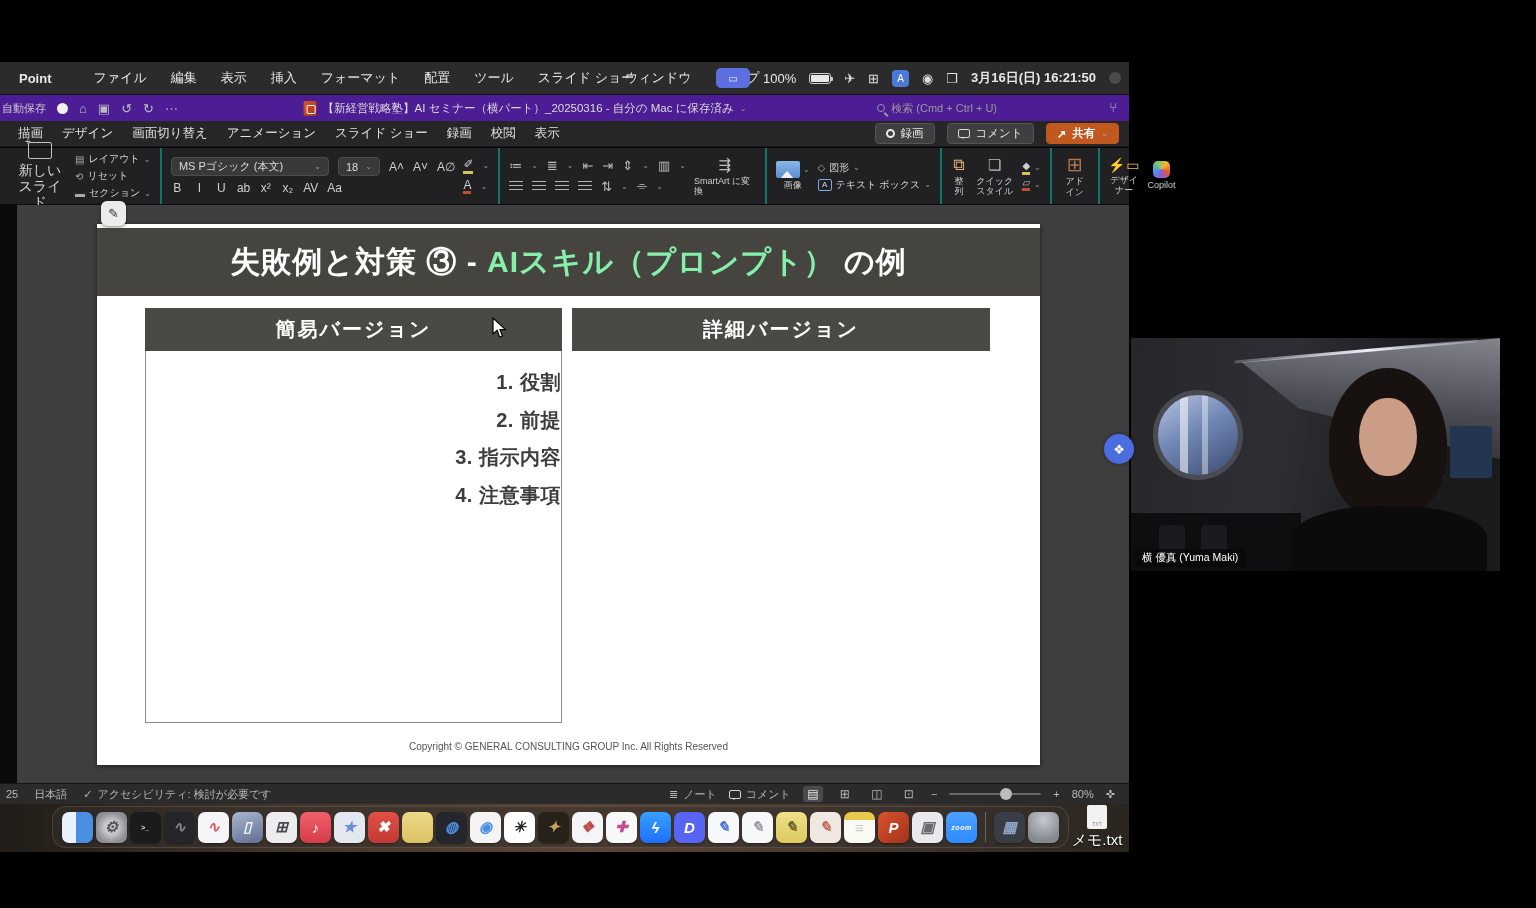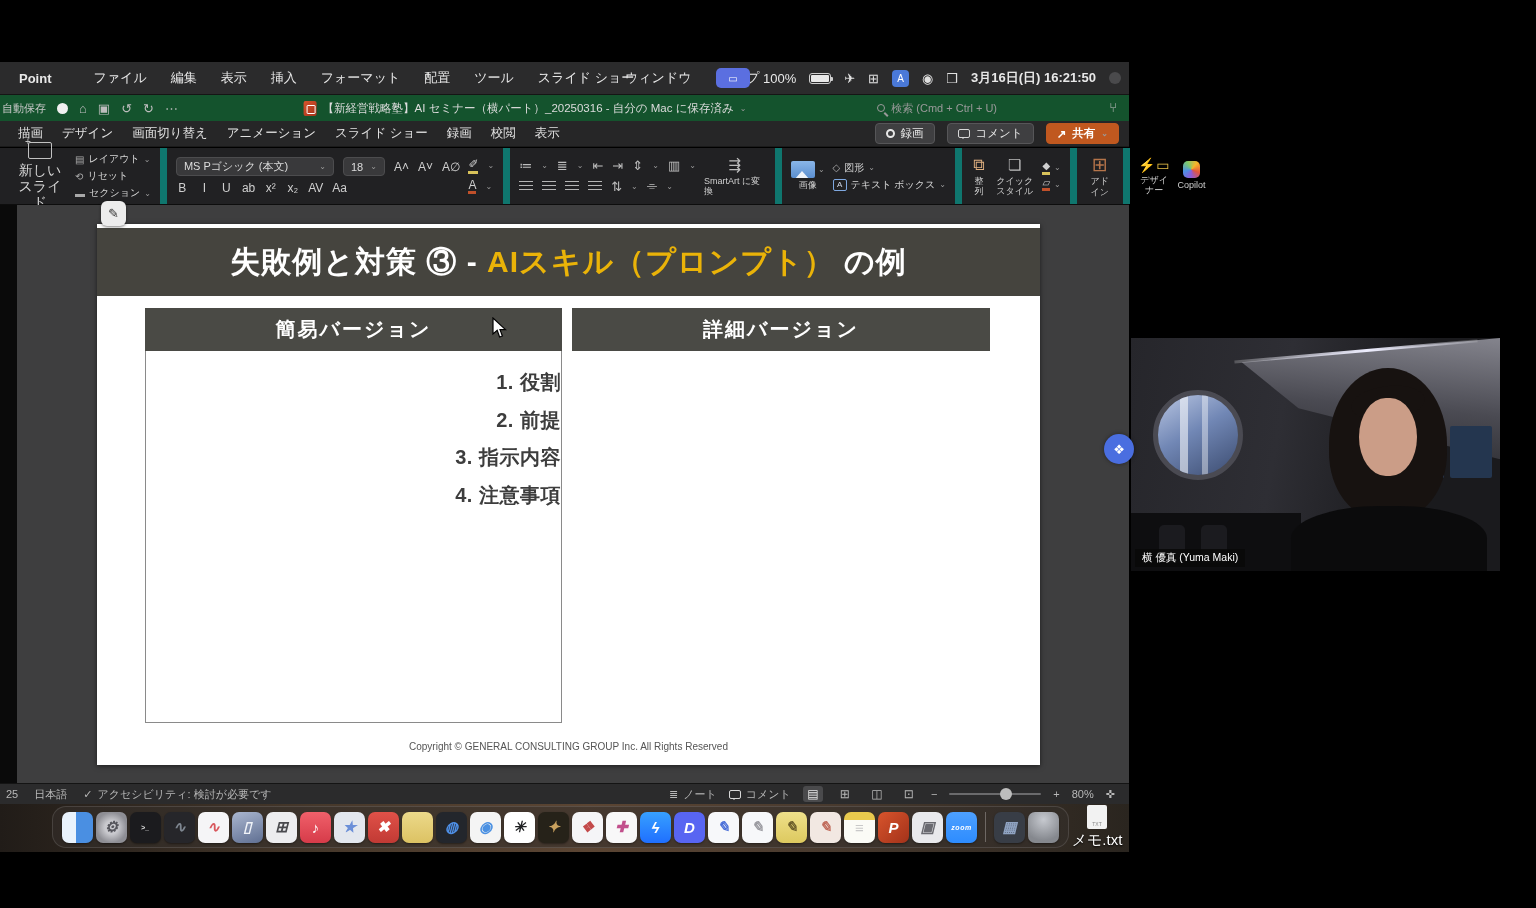--- a/index.html
+++ b/index.html
@@ -17,21 +17,21 @@
   .ss-pill{width:34px;height:20px;background:#5b6fe0;border-radius:5px;display:flex;align-items:center;justify-content:center;color:#fff;font-size:10px;}
   .battery{width:22px;height:11px;border:1px solid #cfcfcf;border-radius:3px;position:relative;display:inline-block;}
   .battery i{position:absolute;left:1px;top:1px;bottom:1px;right:1px;background:#e8e8e8;border-radius:1px;}
   .battery::after{content:"";position:absolute;right:-3px;top:3px;width:2px;height:4px;background:#cfcfcf;border-radius:0 1px 1px 0;}
   .mb-ic{color:#e0e0e0;font-size:13px;}
   .mb-ic.blue{background:#4a79d8;color:#fff;border-radius:4px;width:17px;height:17px;display:inline-flex;align-items:center;justify-content:center;font-size:10px;}
   .mb-clock{font-weight:600;white-space:nowrap;}
   .mb-dot{width:12px;height:12px;border-radius:50%;background:#4a4a4c;display:inline-block;}
 
   
-  .titlebar{position:absolute;left:0;top:95px;width:100%;height:26px;background:#14532d;color:#c9c9c9;font-size:11px;}
+  .titlebar{position:absolute;left:0;top:95px;width:100%;height:26px;background:#4c1d95;color:#c9c9c9;font-size:11px;}
   .tb-left{position:absolute;left:0;top:0;height:100%;display:flex;align-items:center;gap:11px;padding-left:2px;}
   .toggle-dot{width:11px;height:11px;border-radius:50%;background:#f0f0f0;display:inline-block;}
   .tb-ic{font-size:13px;color:#bdbdbd;}
   .tb-title{position:absolute;left:525px;top:0;height:100%;transform:translateX(-50%);display:flex;align-items:center;gap:6px;white-space:nowrap;color:#dcdcdc;font-size:11.5px;}
   .ppt-file{width:13px;height:15px;background:linear-gradient(135deg,#d8542c,#a3321a);border-radius:2px;display:inline-block;position:relative;}
   .ppt-file::after{content:"";position:absolute;left:3px;top:4px;width:7px;height:7px;border:1.5px solid #fff;border-radius:1px;}
   .tb-search{position:absolute;right:132px;top:0;height:100%;display:flex;align-items:center;gap:6px;color:#9a9a9a;font-size:11px;white-space:nowrap;}
   .mag{width:8px;height:8px;border:1.5px solid #9a9a9a;border-radius:50%;position:relative;display:inline-block;}
   .mag::after{content:"";position:absolute;left:7px;top:7px;width:5px;height:1.5px;background:#9a9a9a;transform:rotate(45deg);transform-origin:0 0;}
   .tb-link{position:absolute;right:12px;top:5px;color:#bdbdbd;font-size:13px;}
@@ -42,21 +42,21 @@
   .rbtns{position:absolute;right:10px;top:0;height:100%;display:flex;align-items:center;gap:12px;}
   .pill{display:flex;align-items:center;gap:6px;background:#3f3f41;border:1px solid #565658;border-radius:4px;color:#e8e8e8;font-size:11.5px;padding:2px 10px;white-space:nowrap;}
   .pill.share{background:#c0581f;border-color:#c0581f;color:#fff;font-weight:600;}
   .rec-ring{width:9px;height:9px;border:2px solid #e8e8e8;border-radius:50%;display:inline-block;}
   .bubble{width:12px;height:9px;border:1.5px solid #d8d8d8;border-radius:2px;display:inline-block;position:relative;}
   .bubble::after{content:"";position:absolute;left:2px;bottom:-4px;border:2px solid transparent;border-top-color:#d8d8d8;}
 
   
   .toolbar{position:absolute;left:0;top:148px;width:100%;height:57px;background:#212123;display:flex;align-items:stretch;padding:0 4px;border-bottom:1px solid #0d0d0d;color:#d6d6d6;}
   .tgroup{display:flex;align-items:center;gap:8px;padding:0 9px;position:relative;}
-  .tgroup+.tgroup{border-left:7px solid #0f766e;}
+  .tgroup+.tgroup{border-left:2px solid #0f766e;}
   .bigbtn{display:flex;flex-direction:column;align-items:center;justify-content:center;gap:3px;width:54px;}
   .bigbtn .lbl{font-size:14px;line-height:1.15;text-align:center;color:#d6d6d6;}
   .slide-ic{width:24px;height:17px;border:1.5px solid #c2c2c2;border-radius:2px;position:relative;}
   .slide-ic::after{content:"+";position:absolute;left:-4px;top:-7px;color:#c2c2c2;font-size:10px;}
   .ministack{display:flex;flex-direction:column;justify-content:center;gap:3px;font-size:10px;}
   .ministack .row{display:flex;align-items:center;gap:4px;white-space:nowrap;}
   .mini-ic{font-size:10px;color:#a8a8a8;}
   .twocol{display:flex;flex-direction:column;justify-content:center;gap:5px;}
   .trow{display:flex;align-items:center;gap:9px;}
   .selbox{background:#39393b;border:1px solid #4c4c4e;border-radius:4px;height:19px;display:flex;align-items:center;gap:6px;padding:0 7px;font-size:11px;color:#dcdcdc;white-space:nowrap;}
@@ -76,21 +76,21 @@
   .copilot-ic{width:17px;height:17px;border-radius:5px;background:conic-gradient(from 40deg,#f7b529,#e2543e,#8e5bd8,#4e8fe6,#7bc96f,#f7b529);}
   .addin-ic{font-size:19px;color:#b5744a;line-height:1;}
   .designer-ic{font-size:14px;color:#e8c048;}
 
   
   .canvas{position:absolute;left:0;top:205px;width:100%;height:578px;background:#3e3e3f;}
   .left-black{position:absolute;left:0;top:0;width:17px;height:100%;background:#0a0a0a;}
   .slide{position:absolute;left:97px;top:19px;width:943px;height:541px;background:#fff;box-shadow:0 1px 5px rgba(0,0,0,.55);}
   .slide-header{position:absolute;left:0;right:0;top:4px;height:68px;background:#45443e;display:flex;align-items:center;justify-content:center;}
   .slide-title{font-size:30px;font-weight:800;color:#fff;letter-spacing:1px;white-space:nowrap;}
-  .slide-title .accent{color:#eab308;}
+  .slide-title .accent{color:#86efac;}
   .col{position:absolute;top:84px;}
   .col.c1{left:48px;width:417px;text-align:right;}
   .col.c2{left:475px;width:418px;}
   .col-header{height:43px;background:#4a4a45;color:#fff;font-size:20px;font-weight:800;display:flex;align-items:center;justify-content:center;letter-spacing:2px;}
   .col-body{height:372px;border:1px solid #8a8a8a;border-top:none;background:#fff;padding:13px 0 0 27px;display:flex;flex-direction:column;}
   .col-item{font-size:20px;font-weight:800;color:#3d3d3d;line-height:37.6px;white-space:nowrap;letter-spacing:.5px;}
   .copyright{position:absolute;left:0;right:0;bottom:13px;text-align:center;font-size:10px;color:#555;}
   .float-btn{position:absolute;left:101px;top:201px;width:25px;height:25px;background:#ececec;border-radius:6px;box-shadow:0 1px 3px rgba(0,0,0,.5);display:flex;align-items:center;justify-content:center;font-size:13px;color:#333;z-index:4;}
   .cursor{position:absolute;left:492px;top:317px;z-index:9;}
 

